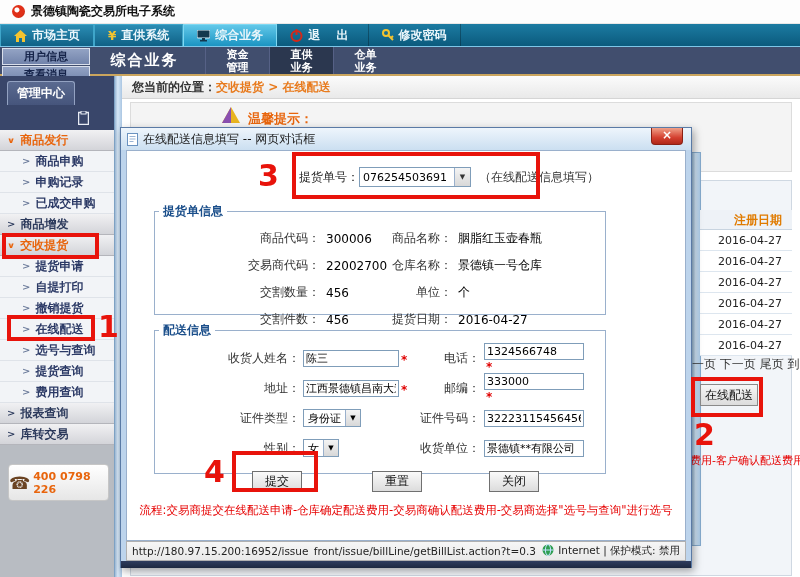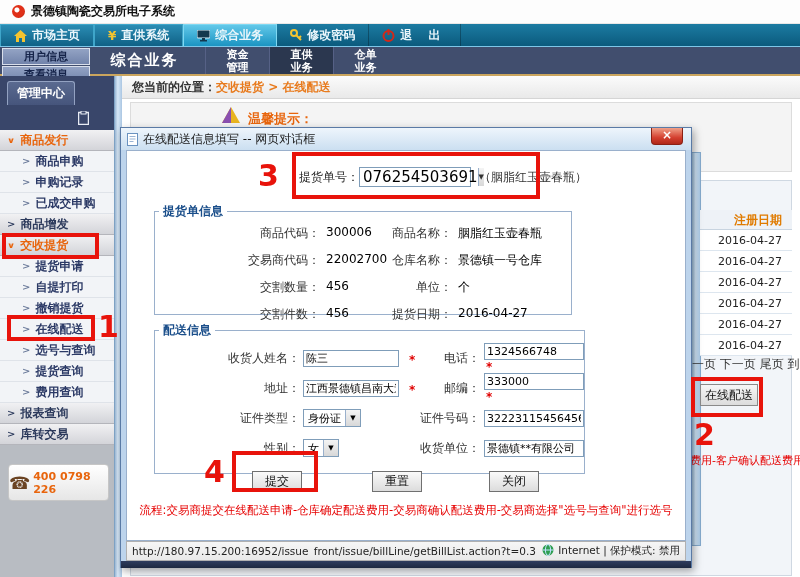--- a/index.html
+++ b/index.html
@@ -104,38 +104,38 @@
   #dlg-title { font-size:12px; color:#1a1a1a; }
   #dlg-close { position:absolute; right:8px; top:0; width:32px; height:17px;
     background:linear-gradient(#f0a088,#d44030 60%,#b02818); border:1px solid #8a2014; border-top:none;
     border-radius:0 0 4px 4px; color:#fff; font-size:12px; font-weight:bold; line-height:15px; text-align:center; }
   #dlg-content { position:absolute; left:5px; top:22px; width:560px; height:391px; background:#fff;
     border:1px solid #9ab0cc; }
   #bill-row { position:absolute; left:0; top:16px; width:100%; display:flex; align-items:center; }
   #bill-label { margin-left:172px; font-size:12px; color:#222; }
   #bill-combo { width:112px; height:20px; border:1px solid #7f9db9; background:#fff;
     display:flex; align-items:center; }
-  #bill-combo .val { flex:1; font-size:15px; padding-left:3px; color:#000; }
+  #bill-combo .val { flex:1; font-size:11px; padding-left:3px; color:#000; }
   #bill-combo .dd { width:16px; height:18px; background:linear-gradient(#f4f4f4,#d8d8d8);
     border-left:1px solid #9ab0cc; font-size:7px; color:#333; display:flex; align-items:center; justify-content:center; }
   #bill-hint { font-size:12px; color:#333; margin-left:8px; }
-  fieldset { position:absolute; left:27px; width:418px; border:1px solid #9ab0cc; background:#fff; }
+  fieldset { position:absolute; left:27px; width:452px; border:1px solid #9ab0cc; background:#fff; }
   fieldset legend { font-size:12px; font-weight:bold; color:#1a4e8a; padding:0 4px; margin-left:4px; }
   #fs-info { top:52px; height:112px; }
   #fs-delivery { top:171px; height:152px; }
-  .info-row { display:flex; align-items:flex-start; height:27px; font-size:12px; }
+  .info-row { display:flex; align-items:center; height:27px; font-size:12px; }
   #fs-info .info-row:first-of-type { margin-top:5px; }
   .ilabel1 { width:165px; text-align:right; color:#333; }
   .ivalue1 { width:66px; padding-left:6px; color:#000; }
   .ilabel2 { width:66px; text-align:right; color:#333; }
   .ivalue2 { padding-left:6px; color:#000; }
   .form-row { display:flex; align-items:center; height:30px; font-size:12px; }
   #fs-delivery .form-row:first-of-type { margin-top:4px; }
   .flabel1 { width:145px; text-align:right; color:#333; }
-  .fwrap1 { width:110px; display:flex; align-items:flex-end; padding-left:3px;gap:8px; }
+  .fwrap1 { width:110px; display:flex; align-items:flex-end; padding-left:3px; }
   .flabel2 { width:70px; text-align:right; color:#333; }
   .fwrap2 { display:flex; align-items:flex-start; padding-left:4px;flex-direction:column; }
   .tin { height:17px; border:1px solid #7f9db9; font-size:11px; padding:0 2px;
     font-family:inherit; color:#000; }
   .w96 { width:96px; } .w100 { width:100px; }
   .star { color:#e00000; font-weight:bold; margin-left:2px; font-size:12px; }
   .fsel { height:18px; border:1px solid #7f9db9; background:#fff; display:flex; align-items:center; }
   .fsel .val { font-size:11px; padding:0 4px; }
   .fsel .dd { width:15px; height:16px; background:linear-gradient(#f4f4f4,#d8d8d8);
     border-left:1px solid #9ab0cc; font-size:7px; display:flex; align-items:center; justify-content:center; }
@@ -187,33 +187,33 @@
     <span>直供系统</span>
   </div>
   <div class="nav-item active">
     <svg width="13" height="12" viewBox="0 0 13 12">
         <rect x="0" y="0" width="13" height="8" rx="1" fill="#13384e" stroke="#d8eef8" stroke-width="1"></rect>
         <rect x="5" y="8" width="3" height="2" fill="#13384e"></rect>
         <rect x="3" y="10" width="7" height="1.5" fill="#13384e"></rect>
       </svg>
     <span>综合业务</span>
   </div>
+  <div class="nav-item" style="letter-spacing:6px;">
+    <svg width="13" height="13" viewBox="0 0 13 13">
+        <circle cx="6.5" cy="7" r="5" fill="none" stroke="#d42818" stroke-width="2"></circle>
+        <rect x="5.5" y="0" width="2" height="6" fill="#d42818"></rect>
+      </svg>
+    <span>退  出</span>
+  </div>
   <div class="nav-item">
     <svg width="12" height="12" viewBox="0 0 12 12">
         <circle cx="4" cy="4" r="3" fill="none" stroke="#f4c430" stroke-width="2"></circle>
         <path d="M6 6 L11 11 M9 9 L11 7" stroke="#f4c430" stroke-width="2" fill="none"></path>
       </svg>
     <span>修改密码</span>
-  </div>
-  <div class="nav-item" style="letter-spacing:6px;">
-    <svg width="13" height="13" viewBox="0 0 13 13">
-        <circle cx="6.5" cy="7" r="5" fill="none" stroke="#d42818" stroke-width="2"></circle>
-        <rect x="5.5" y="0" width="2" height="6" fill="#d42818"></rect>
-      </svg>
-    <span>退  出</span>
   </div>
 </div>
 
 <div id="subnav" class="hatch">
   <div id="subnav-btns">
     <div class="subnav-btn">用户信息</div>
     <div class="subnav-btn">查看消息</div>
   </div>
   <div id="subnav-title">综合业务</div>
   <div style="width:8px"></div>
@@ -345,21 +345,21 @@
   </div>
   <div id="dlg-close">×</div>
 
   <div id="dlg-content">
     <div id="bill-row">
       <span id="bill-label">提货单号：</span>
       <div id="bill-combo">
         <span class="val">076254503691</span>
         <span class="dd">▼</span>
       </div>
-      <span id="bill-hint">（胭脂红玉壶春瓶）</span>
+      <span id="bill-hint">（在线配送信息填写）</span>
     </div>
 
     <fieldset id="fs-info">
       <legend>提货单信息</legend>
       <div class="info-row">
         <span class="ilabel1">商品代码：</span>
         <span class="ivalue1">300006</span>
         <span class="ilabel2">商品名称：</span>
         <span class="ivalue2">胭脂红玉壶春瓶</span>
       </div>

